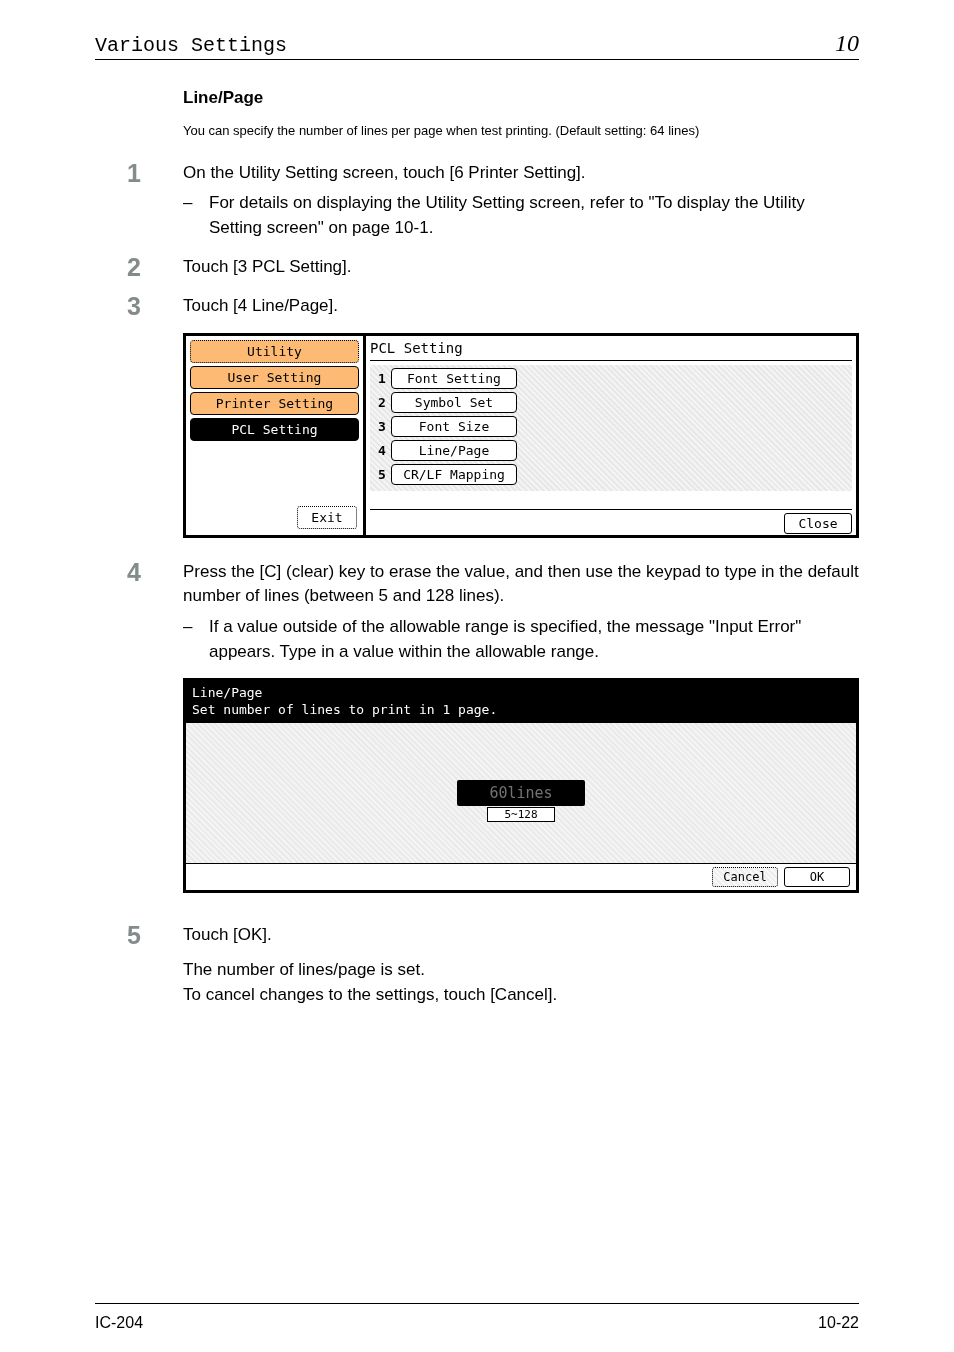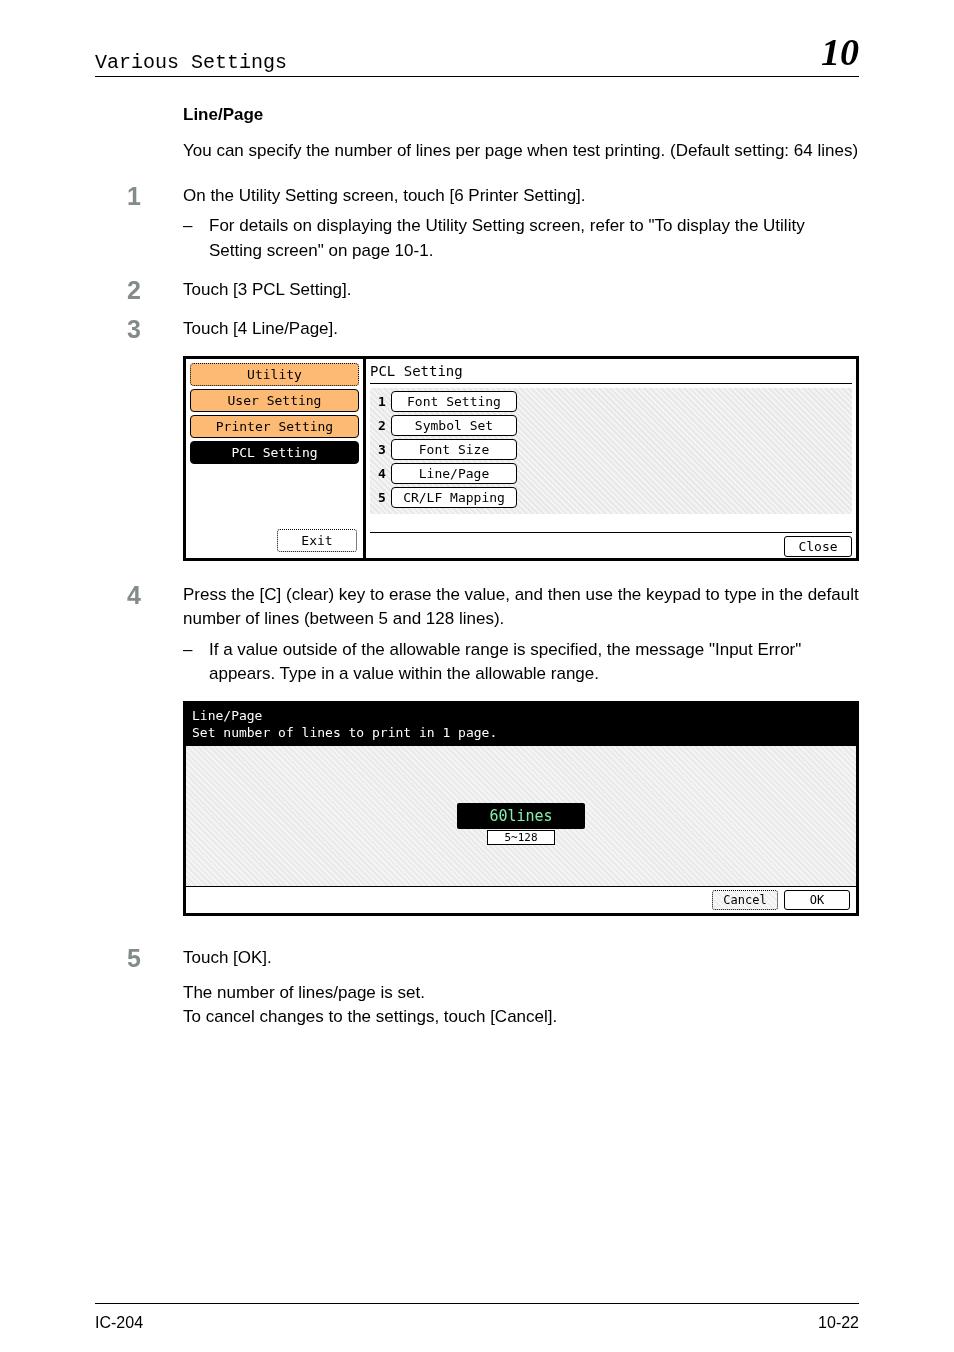--- a/index.html
+++ b/index.html
@@ -19,35 +19,35 @@
       align-items: flex-end;
       border-bottom: 1px solid #000;
       padding-bottom: 2px;
       margin-bottom: 28px;
     }
     .header-title {
       font-size: 20px;
       font-family: Liberation Mono, monospace;
     }
     .chapter-num {
-      font-size: 38px;
-      font-weight: bold;
+      font-size: 24px;
+      font-weight: normal;
       font-style: italic;
       font-family: Georgia, 'Times New Roman', serif;
     }
     .content {
       padding-left: 88px;
     }
     .section-heading {
       font-weight: bold;
       font-size: 17px;
       margin-bottom: 14px;
     }
     .intro-p {
-      font-size: 17px;
+      font-size: 13px;
       line-height: 1.45;
       margin-bottom: 20px;
     }
     .step {
       display: flex;
       margin-bottom: 14px;
     }
     .step-num {
       width: 56px;
       min-width: 56px;
@@ -110,21 +110,21 @@
       background: #000;
       color: #fff;
     }
     .ui-left-spacer { flex: 1; }
     .exit-btn {
       border: 1px dotted #000;
       border-radius: 3px;
       padding: 3px 0;
       font-size: 13px;
       text-align: center;
-      width: 80px;
+      width: 60px;
       margin-left: auto;
       margin-right: 2px;
       margin-bottom: 2px;
     }
     .ui-right {
       flex: 1;
       display: flex;
       flex-direction: column;
       padding: 2px 4px 4px 4px;
     }
@@ -196,21 +196,21 @@
     .ui2-body {
       flex: 1;
       background-image: repeating-linear-gradient(45deg, #f4f4f4 0 2px, #eaeaea 2px 4px);
       display: flex;
       align-items: center;
       justify-content: center;
       position: relative;
     }
     .value-box {
       background: #000;
-      color: #86efac;
+      color: #737373;
       font-size: 15px;
       padding: 4px 32px;
       text-align: center;
       border-radius: 2px;
     }
     .range-label {
       background: #fff;
       color: #000;
       border: 1px solid #000;
       font-size: 11px;

